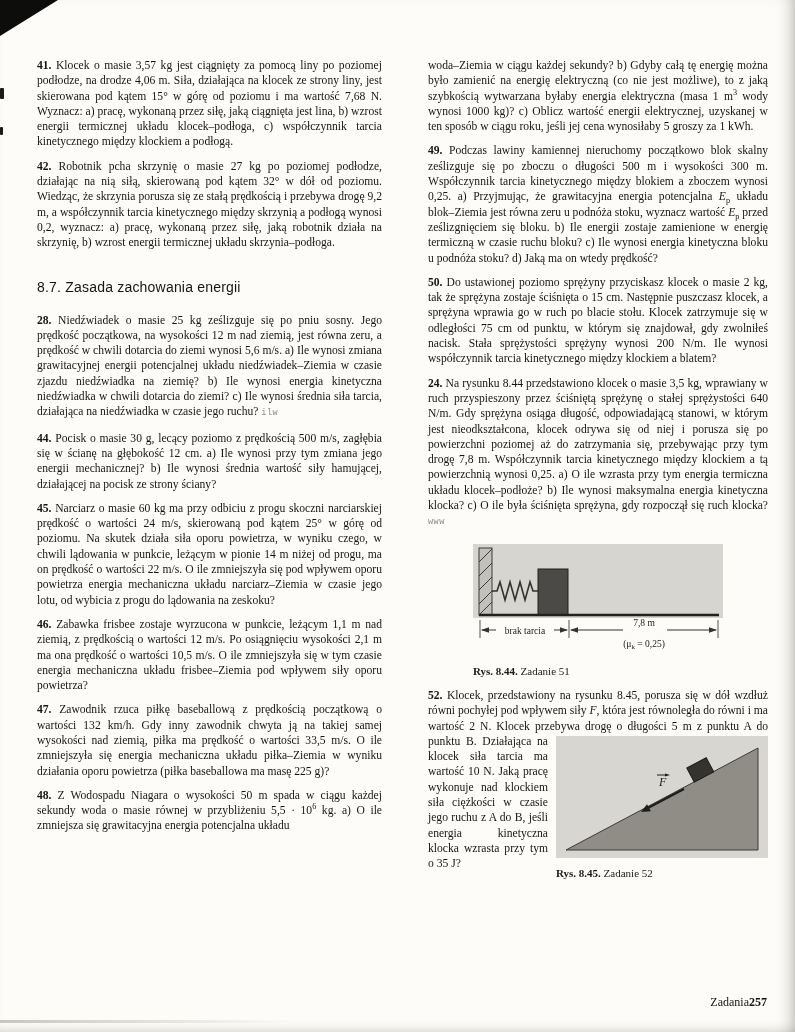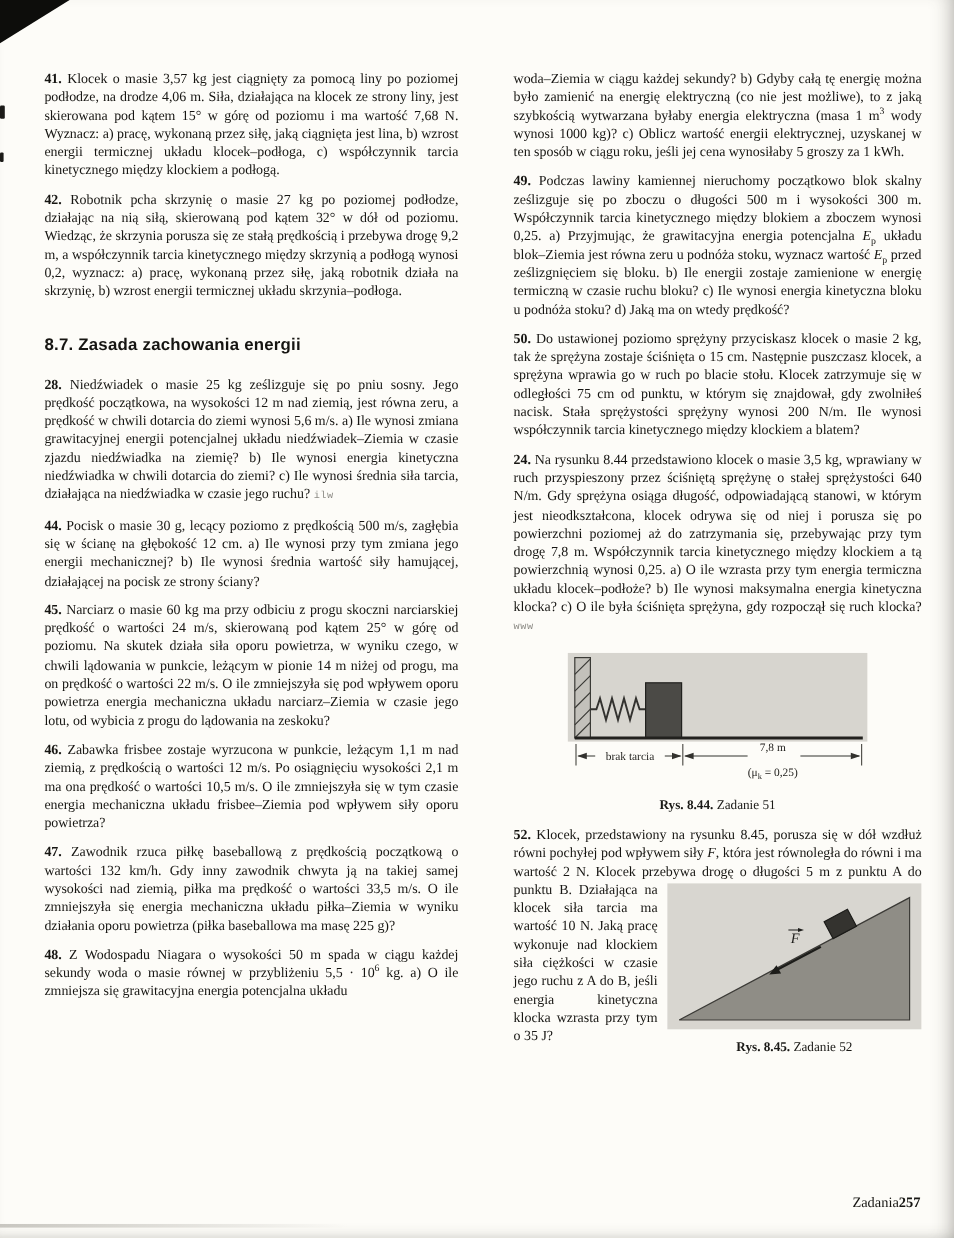--- a/index.html
+++ b/index.html
@@ -16,24 +16,24 @@
   .bottom-streak{position:absolute;left:0;bottom:9px;width:290px;height:3px;
     background:linear-gradient(to right,#c8c6c0,rgba(200,198,192,0));}
   .col{position:absolute;top:58px;}
   .col-left{left:37px;width:345px;}
   .col-right{left:428px;width:340px;}
   .problem{margin:0 0 9px;text-align:justify;}
   .p-num{font-weight:bold;}
   .var{font-style:italic;}
   sub,sup{line-height:0;font-size:8.2px;}
   .marker{color:#8d8c86;font-size:8.5px;font-family:Liberation Mono, monospace;letter-spacing:.5px;}
-  .section-heading{font-family:"Liberation Sans","DejaVu Sans",sans-serif;font-weight:bold;
+  .section-heading{font-family:"Liberation Sans","DejaVu Sans",sans-serif;font-weight:normal;
     font-size:14px;line-height:16px;margin:28px 0 18px;letter-spacing:.2px;}
   figure.fig844{margin:13px auto 2px;width:250px;}
-  .fig-caption{display:block;text-align:center;font-size:11px;line-height:13px;margin:5px 0 10px;color:#1b1a17;}
+  .fig-caption{display:block;text-align:left;font-size:11px;line-height:13px;margin:5px 0 10px;color:#1b1a17;}
   .fig845-float{float:right;width:212px;margin:2px 0 3px 8px;}
   svg text{font-family:"Liberation Serif","DejaVu Serif",serif;fill:#1d1c19;}
   .dim-label{font-size:9.5px;}
   .force-label{font-size:12px;font-style:italic;}
   .footer{position:absolute;right:28px;bottom:22px;font-size:12px;}
   .footer-label{}
   .footer-num{font-weight:bold;}
 </style>
 </head>
 <body>

